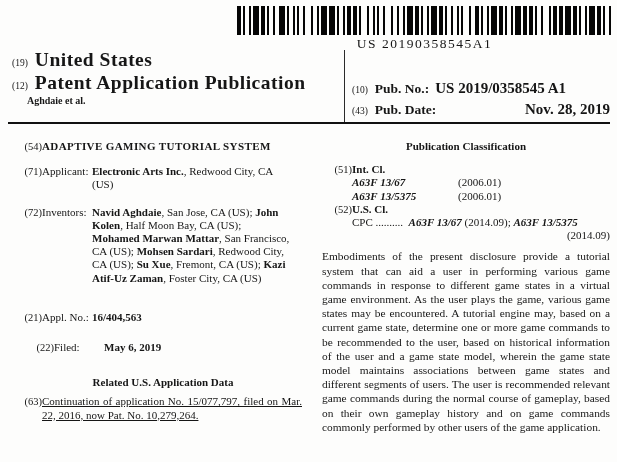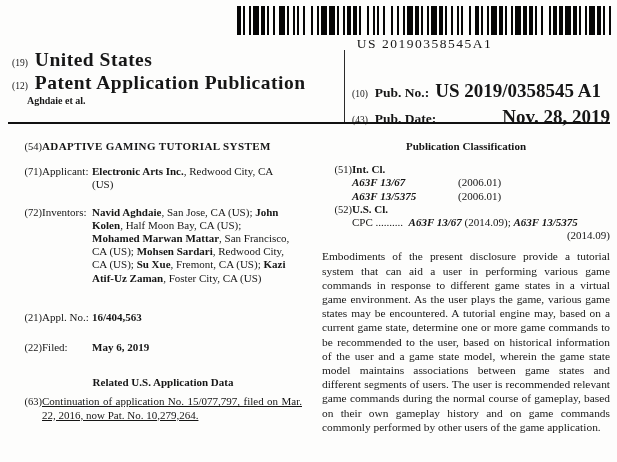--- a/index.html
+++ b/index.html
@@ -24,40 +24,40 @@
   
   .header-left { position:absolute; left:12px; top:48px; }
   .hrow { display:flex; align-items:baseline; }
   .code-sm { font-size:9.5px; flex:none; margin-right:7px; }
   .h-big { font-size:19.5px; font-weight:bold; letter-spacing:0.5px; line-height:23px; }
   .h-authors { margin-left:15px; margin-top:1px; font-size:10px; font-weight:bold; }
 
   .header-right { position:absolute; left:352px; top:80px; width:258px; }
   .hr-row { display:flex; align-items:baseline; margin-bottom:4px; }
   .hr-label { font-size:13.5px; font-weight:bold; margin-right:6px; flex:none; }
-  .hr-value { font-size:19px; font-weight:bold; white-space:nowrap; }
+  .hr-value { font-size:15px; font-weight:bold; white-space:nowrap; }
   .hr-value.right { margin-left:auto; }
 
   .vline { position:absolute; left:344px; top:50px; width:1px; height:72px; background:#2a2a2a; }
   .hrule { position:absolute; left:8px; right:7px; top:122px; height:2px; background:#111; }
 
   
   .col-left  { position:absolute; left:12px;  top:140px; width:302px; font-size:11px; line-height:13.2px; }
   .col-right { position:absolute; left:322px; top:140px; width:288px; font-size:11px; line-height:13.2px; }
 
   .entry { display:flex; align-items:baseline; }
   .num { width:30px; flex:none; font-size:10.5px;text-align:right; }
   .lbl { width:50px; flex:none; }
   .val-block { width:198px; }
   .bold { font-weight:bold; }
   .title-text { font-weight:bold; letter-spacing:0.4px; }
 
   .mb12 { margin-bottom:12px; } .mb14 { margin-bottom:14px; }
   .mb26 { margin-bottom:26px; } .mb17 { margin-bottom:17px; }
-  .mb22 { margin-bottom:22px; } .mb6  { margin-bottom:6px; }
+  .mb22 { margin-bottom:22px;margin-left:12px; } .mb6  { margin-bottom:6px; }
   .mb10 { margin-bottom:10px; }
 
   .center-bold { text-align:center; font-weight:bold; }
 
   .related-text { width:260px; text-align:justify;text-decoration:underline; }
 
   
   .icl-row { display:flex; }
   .icl-code { width:106px; flex:none; font-weight:bold; font-style:italic; }
   .cpc-block { margin-left:30px; }

